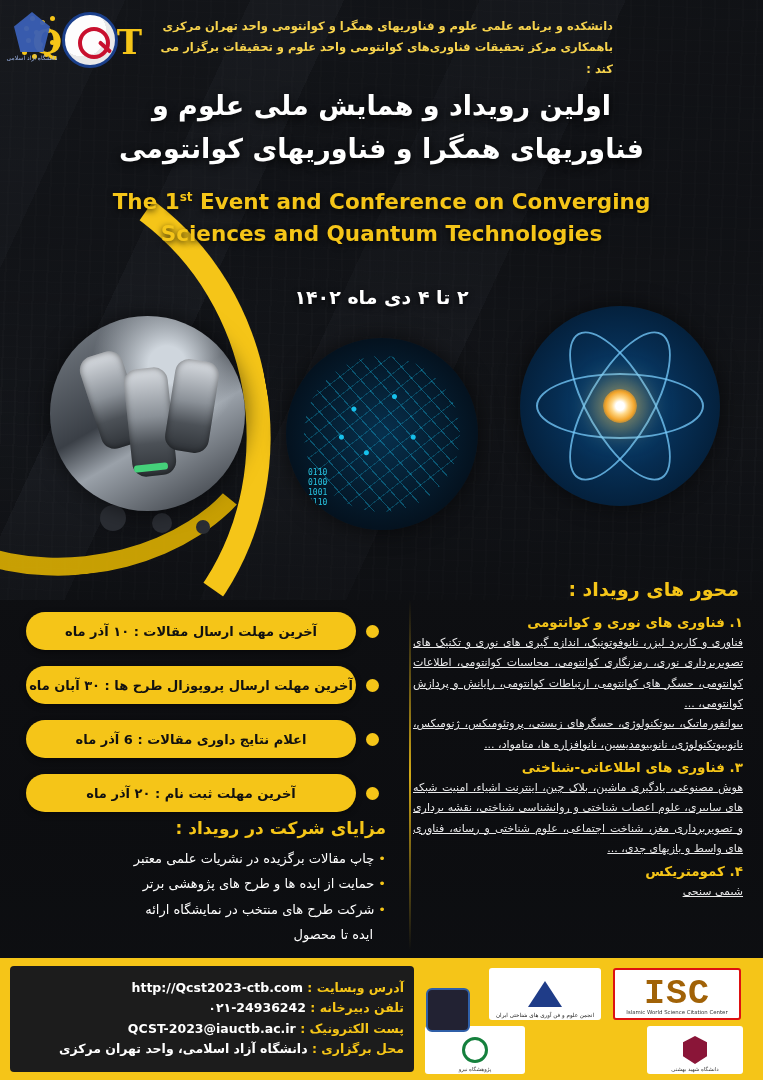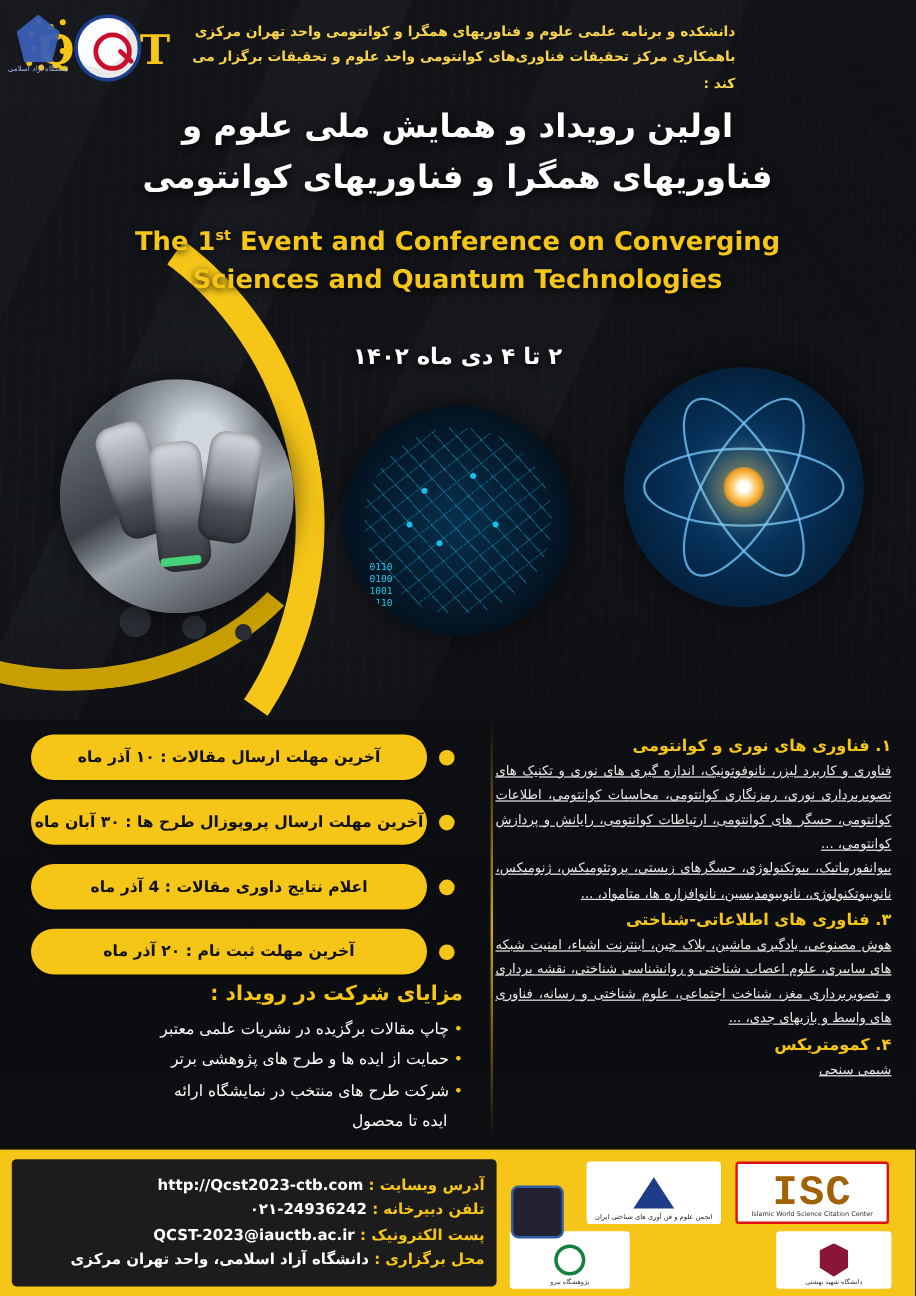--- a/index.html
+++ b/index.html
@@ -328,20 +328,21 @@
 1001
 0110</div>
   </div>
   <div class="circ circ-atom">
     <div class="orb"></div>
     <div class="orb o2"></div>
     <div class="orb o3"></div>
     <div class="core"></div>
   </div>
 
+  <div class="axes-title">محور های رویداد :</div>
   <div class="vdiv"></div>
   <div class="axes">
     <div>
       <div class="axis-h">۱. فناوری های نوری و کوانتومی</div>
       <div class="axis-b">فناوری و کاربرد لیزر، نانوفوتونیک، اندازه گیری های نوری و تکنیک های تصویربرداری نوری، رمزنگاری کوانتومی، محاسبات کوانتومی، اطلاعات کوانتومی، حسگر های کوانتومی، ارتباطات کوانتومی، رایانش و پردازش کوانتومی، ...</div>
     </div>
     <div>
       <div class="axis-b">بیوانفورماتیک، بیوتکنولوژی، حسگرهای زیستی، پروتئومیکس، ژنومیکس، نانوبیوتکنولوژی، نانوبیومدیسین، نانوافزاره ها، متامواد، ...</div>
     </div>
     <div>
@@ -357,21 +358,21 @@
   <div class="deadlines">
     <div class="dl-row">
       <div class="dl-pill">آخرین مهلت ارسال مقالات : ۱۰ آذر ماه</div>
       <div class="dl-dot"></div>
     </div>
     <div class="dl-row">
       <div class="dl-pill">آخرین مهلت ارسال پروپوزال طرح ها : ۳۰ آبان ماه</div>
       <div class="dl-dot"></div>
     </div>
     <div class="dl-row">
-      <div class="dl-pill">اعلام نتایج داوری مقالات : 4 آذر ماه</div>
+      <div class="dl-pill">اعلام نتایج داوری مقالات : 6 آذر ماه</div>
       <div class="dl-dot"></div>
     </div>
     <div class="dl-row">
       <div class="dl-pill">آخرین مهلت ثبت نام : ۲۰ آذر ماه</div>
       <div class="dl-dot"></div>
     </div>
   </div>
 
   <div class="ben-title">مزایای شرکت در رویداد :</div>
   <div class="ben-list">

